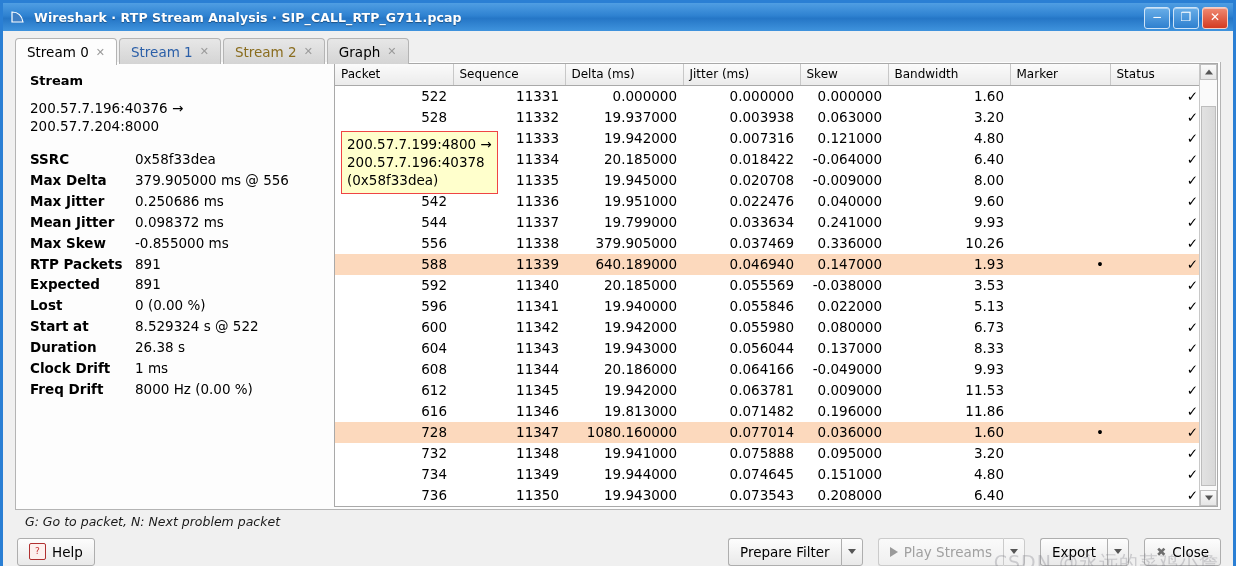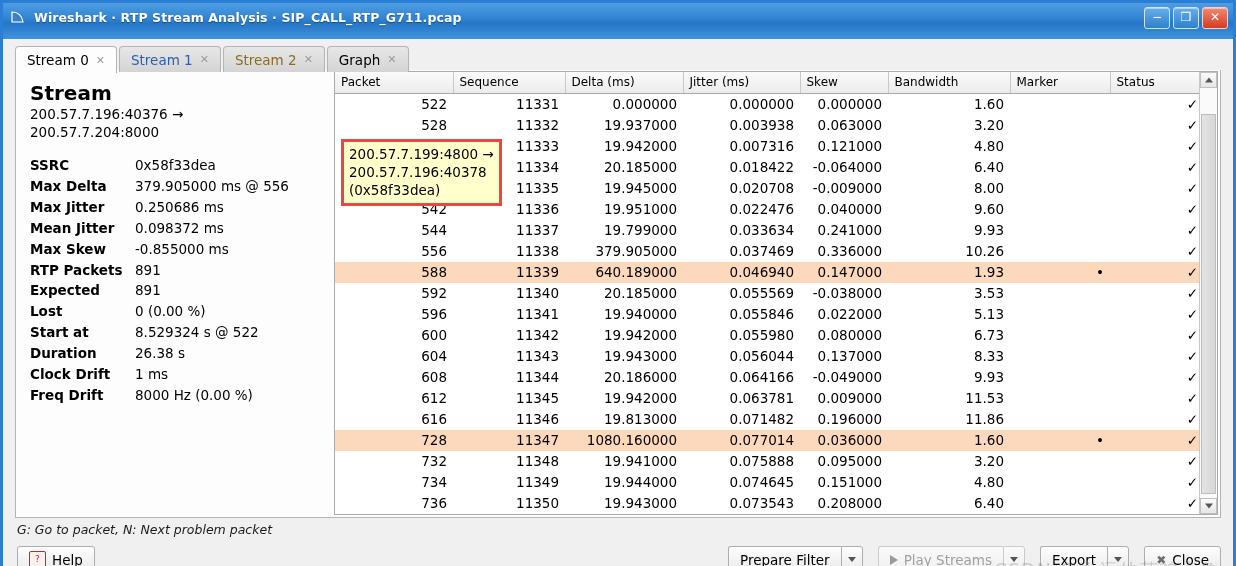--- a/index.html
+++ b/index.html
@@ -22,21 +22,21 @@
     border: 3px solid #2a7fd4;
     background: #f0f0f0;
     display: flex; flex-direction: column;
   }
 
   
   #titlebar {
     height: 28px; flex: 0 0 28px;
     background: linear-gradient(to bottom, #4f9ee3 0%, #2f82d1 45%, #2576c6 55%, #3f93dd 100%);
     display: flex; align-items: center;
-    padding: 0 4px 8px 6px;
+    padding: 0 4px 0 6px;
     position: relative;
   }
   #app-icon {
     width: 18px; height: 18px; margin-right: 7px;
     flex: 0 0 18px; position: relative;
   }
   #title-text {
     color: #fff; font-weight: bold; font-size: 12.5px;
     letter-spacing: .1px; white-space: nowrap;
     text-shadow: 0 1px 1px rgba(0,0,0,.35);
@@ -107,21 +107,21 @@
 
   
   #stream-panel {
     flex: 0 0 318px;
     padding: 11px 0 0 14px;
     box-sizing: border-box;
     font-size: 13.5px;
     overflow: hidden;
   }
   #stream-heading {
-    font-weight: bold; font-size: 20px; 
+    font-weight: bold; font-size: 13px; margin-bottom: 11px;
   }
   .addr-line { font-size: 13.5px; line-height: 18px; }
   #stats { margin-top: 14px; }
   .stat-row { display: flex; line-height: 20.9px; font-size: 13.5px; }
   .stat-key { font-weight: bold; flex: 0 0 105px; white-space: nowrap; }
   .stat-val { white-space: nowrap; }
 
   
   #table-wrap {
     flex: 1 1 auto;
@@ -185,36 +185,37 @@
     background: linear-gradient(to right, #e2e2e2, #d8d8d8);
     border: 1px solid #bdbdbd;
     box-sizing: border-box;
   }
 
   
   #tooltip {
     position: absolute;
     left: 325px; top: 69px;
     background: #ffffcc;
-    border: 3px solid #ef4444;
+    border: 1px solid #ef4444;
     padding: 3px 5px 4px 5px;
     font-size: 13.5px;
     line-height: 18px;
     z-index: 40;
     white-space: nowrap;
     color: #000;
   }
 
   
   #hintline {
     flex: 0 0 22px;
     font-style: italic; font-size: 12.5px;
     padding: 4px 0 0 14px; box-sizing: border-box;
     background: #f0f0f0;
     color: #1a1a1a;
+    margin-left: 8px;
   }
   #bottombar {
     flex: 0 0 48px;
     background: #f0f0f0;
     display: flex; align-items: flex-start;
     padding: 6px 12px 0 14px;
     box-sizing: border-box;
     position: relative;
   }
   .btn {

